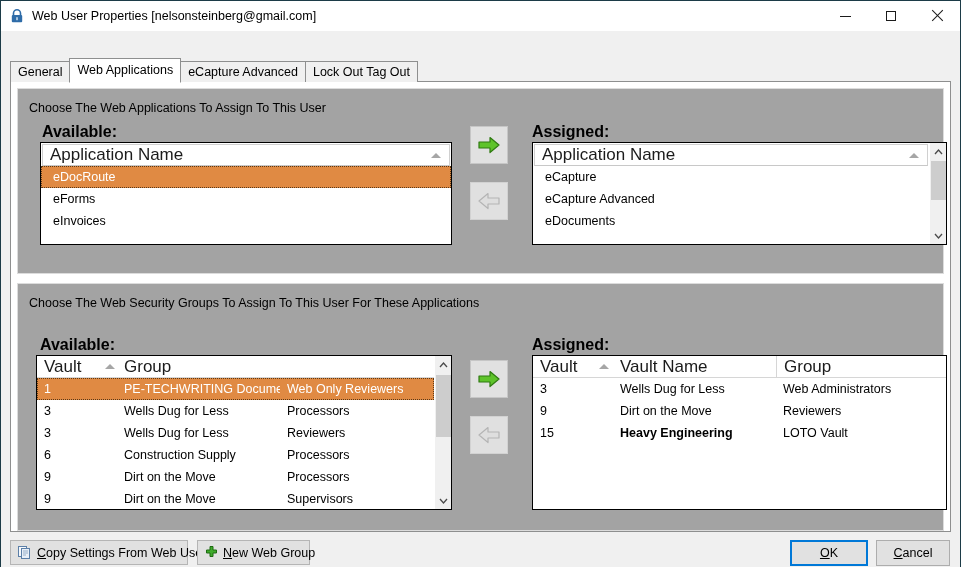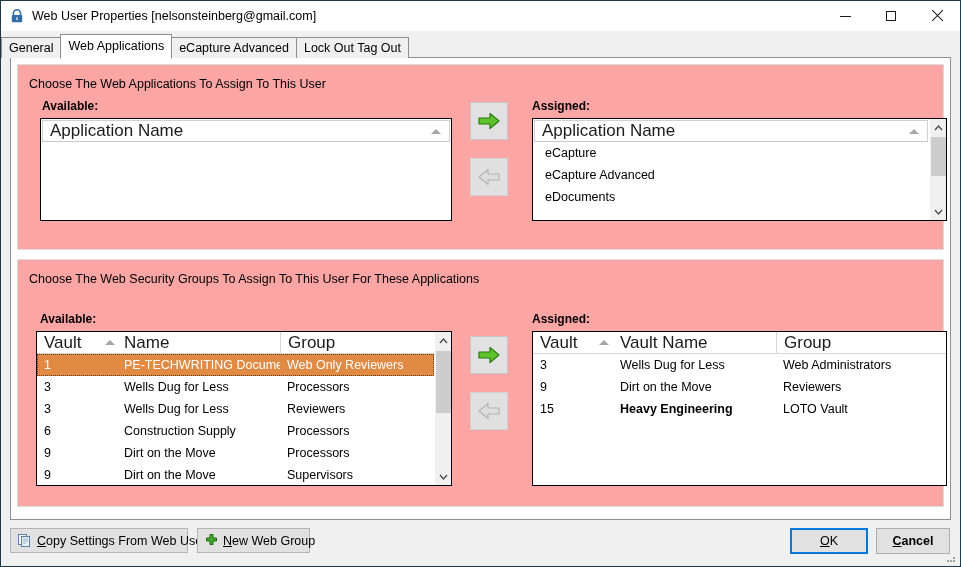--- a/index.html
+++ b/index.html
@@ -58,22 +58,23 @@
     content: ""; position: absolute; left: -1px; top: 5px;
     width: 15px; height: 1px; background: #1b1b1b;
   }
   .glyph-close::before { transform: rotate(45deg); }
   .glyph-close::after  { transform: rotate(-45deg); }
 
   
   .tabstrip {
     position: relative;
     height: 27px; flex: 0 0 27px;
-    box-sizing: border-box;
-    display: flex; align-items: flex-end;
+    padding-left: 9px;
+    box-sizing: border-box;
+    display: flex; align-items: flex-end; margin-top: 24px;
   }
   .tabstrip::after {
     content: ""; position: absolute; left: 9px; right: 9px; bottom: 0;
     height: 1px; background: #8e8f8f; z-index: 0;
   }
   .tab {
     position: relative; z-index: 1;
     height: 21px; line-height: 20px;
     padding: 0 7px;
     border: 1px solid #8e8f8f;
@@ -100,33 +101,33 @@
     border-top: none;
     box-sizing: border-box;
     padding: 6px 6px 0 6px;
     display: flex; flex-direction: column;
     position: relative;
   }
   .groupbox {
     border: 1px solid #dcdcdc;
     box-sizing: border-box;
     position: relative;
-    background: #fca5a5;
+    background: #a3a3a3;
   }
   .gb-top    { height: 186px; flex: 0 0 186px; margin-bottom: 9px; }
   .gb-bottom { height: 248px; flex: 0 0 248px; }
 
   .section-label {
     position: absolute;
     font-size: 12.5px; color: #000;
     white-space: nowrap;
   }
   .sub-label {
     position: absolute;
-    font-size: 12px; font-weight: bold; color: #000;
+    font-size: 16px; font-weight: bold; color: #000;
     white-space: nowrap;
   }
 
   
   .listbox {
     position: absolute;
     border: 1px solid #000000;
     box-sizing: border-box;
     background: #ffffff;
     overflow: hidden;
@@ -296,20 +297,31 @@
     <div class="groupbox gb-top">
       <div class="section-label" style="left:11px; top:12px;">Choose The Web Applications To Assign To This User</div>
       <div class="sub-label" style="left:24px; top:34px;">Available:</div>
       <div class="sub-label" style="left:514px; top:34px;">Assigned:</div>
 
       <div class="listbox" style="left:22px; top:53px; width:412px; height:103px;">
         <div class="lb-head boxed">
           <div class="hcell" style="flex:1 1 auto;">Application Name</div>
           <span class="sort-asc" style="margin-right:8px;"></span>
         </div>
+        <div class="lb-rows">
+          <div class="row selected simple-row">
+            <span class="cell" style="flex:1 1 auto;">eDocRoute</span>
+          </div>
+          <div class="row simple-row">
+            <span class="cell" style="flex:1 1 auto;">eForms</span>
+          </div>
+          <div class="row simple-row">
+            <span class="cell" style="flex:1 1 auto;">eInvoices</span>
+          </div>
+        </div>
       </div>
 
       <div class="arrowbtn" style="left:452px; top:37px;">
         <svg width="22" height="18" viewBox="0 0 22 18">
           <path d="M1 6h11V1.5L21 9l-9 7.5V12H1z" fill="#5ec32a" stroke="#2f7a11" stroke-width="1.2" stroke-linejoin="round"></path>
         </svg>
       </div>
       <div class="arrowbtn disabled" style="left:452px; top:93px;">
         <svg width="22" height="18" viewBox="0 0 22 18">
           <path d="M21 6H10V1.5L1 9l9 7.5V12h11z" fill="#dedede" stroke="#b4b4b4" stroke-width="1.2" stroke-linejoin="round"></path>
@@ -352,21 +364,20 @@
 
     <div class="groupbox gb-bottom">
       <div class="section-label" style="left:11px; top:12px;">Choose The Web Security Groups To Assign To This User For These Applications</div>
       <div class="sub-label" style="left:22px; top:52px;">Available:</div>
       <div class="sub-label" style="left:514px; top:52px;">Assigned:</div>
 
       <div class="listbox" style="left:18px; top:71px; width:416px; height:155px;">
         <div class="lb-head" style="margin-right:17px;">
           <div class="hcell" style="width:80px;">Vault</div>
           <span class="sort-asc" style="position:absolute; left:60px; top:8px;"></span>
-          <div class="hcell" style="width:163px;">Name</div>
           <div class="hcell" style="flex:1 1 auto;">Group</div>
         </div>
         <div class="lb-rows" style="margin-right:17px;">
           <div class="row selected">
             <span class="cell" style="width:80px;">1</span>
             <span class="cell" style="width:163px;">PE-TECHWRITING Documents</span>
             <span class="cell" style="flex:1 1 auto;">Web Only Reviewers</span>
           </div>
           <div class="row">
             <span class="cell" style="width:80px;">3</span>
@@ -467,21 +478,21 @@
         <svg width="15" height="15" viewBox="0 0 15 15">
           <path d="M6 1.5h3v3.5h3.5v3H9v3.5H6V8H2.5V5H6z" fill="#3faa2b" stroke="#1e6b12" stroke-width="1"></path>
         </svg>
       </span>
       <span class="lbl"><u>N</u><span>ew Web Group</span></span>
     </div>
 
     <div class="btn plain default" style="left:789px; top:8px; width:78px;">
       <span class="lbl"><u>O</u><span>K</span></span>
     </div>
-    <div class="btn plain" style="left:875px; top:8px; width:74px;font-weight:bold;">
+    <div class="btn plain" style="left:875px; top:8px; width:74px;">
       <span class="lbl"><u>C</u><span>ancel</span></span>
     </div>
 
     <span class="grip">
       <svg width="12" height="12" viewBox="0 0 12 12">
         <g fill="#a0a0a0">
           <rect x="8" y="8" width="2" height="2"></rect>
             <rect x="5" y="8" width="2" height="2"></rect>
           <rect x="8" y="5" width="2" height="2"></rect>
             <rect x="2" y="8" width="2" height="2"></rect>

